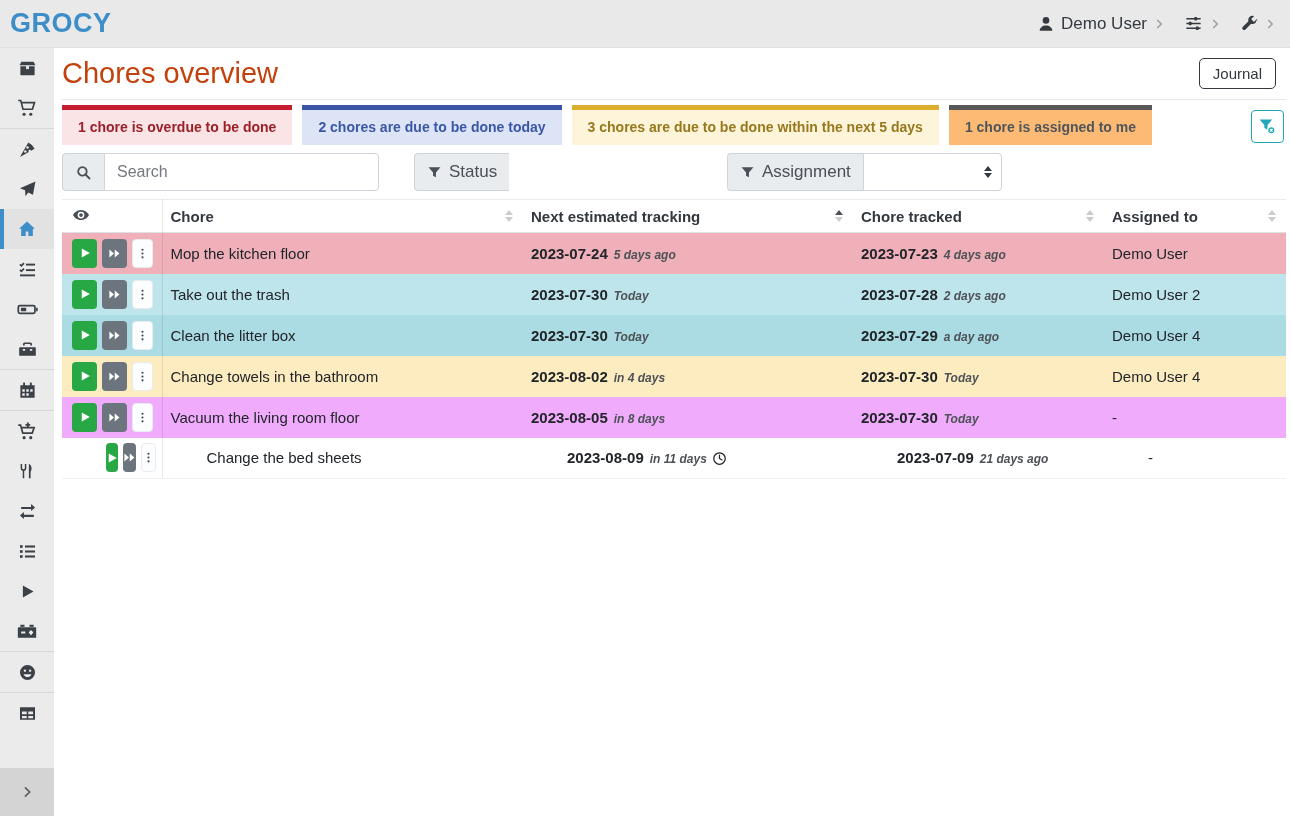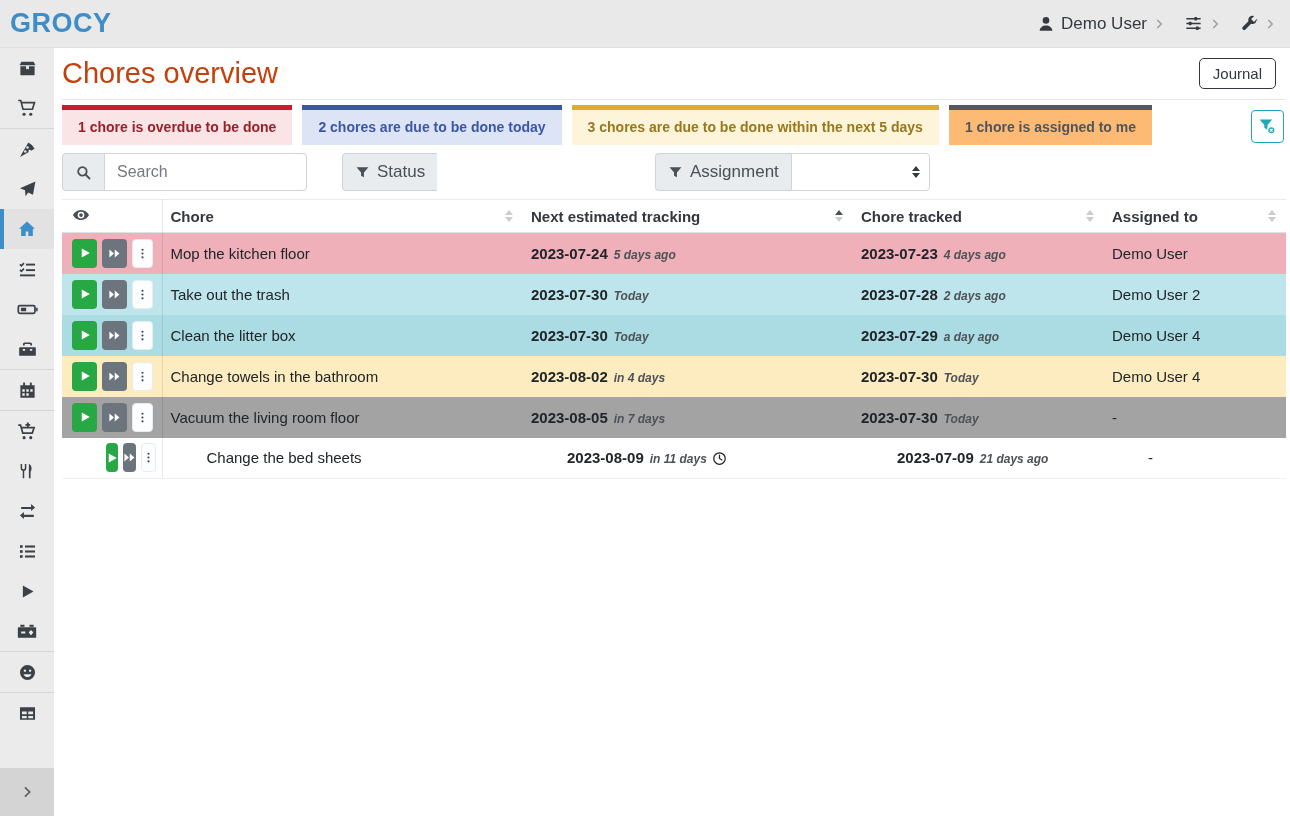--- a/index.html
+++ b/index.html
@@ -82,21 +82,21 @@
   .sort { margin-left:auto; display:flex; flex-direction:column; gap:2px; margin-right:2px; }
   .s-u { width:0;height:0;border-left:4px solid transparent;border-right:4px solid transparent;
     border-bottom:5px solid #c8cdd2; }
   .s-d { width:0;height:0;border-left:4px solid transparent;border-right:4px solid transparent;
     border-top:5px solid #c8cdd2; }
   .s-u.on { border-bottom-color:#4a5056; }
   tr.r-danger td { background:#efb0b9; }
   tr.r-info   td { background:#bfe5ec; }
   tr.r-info2  td { background:#abdbe3; }
   tr.r-warn   td { background:#fdecc0; }
-  tr.r-stripe td { background:#a3a3a3; }
+  tr.r-stripe td { background:#f0abfc; }
   tr.r-plain  td { background:#fff; border-bottom:1px solid #f0f0f0;padding-left:44px; }
   .actions { display:flex; align-items:center; gap:5px; }
   .btn-play, .btn-skip { width:29px; height:29px; border-radius:4px; border:none; display:flex;
     align-items:center; justify-content:center; color:#fff; cursor:pointer; }
   .btn-play { background:#28a745; }
   .btn-skip { background:#6c757d; }
   .btn-more { width:24px; height:29px; border-radius:4px; background:#fcfdfe; border:1px solid #e8ecef;
     color:#3f474e; display:flex; align-items:center; justify-content:center; cursor:pointer; }
   .ago { font-size:12px; font-style:italic; color:#4e5257; margin-left:6px; }
   .cell-flex { display:flex; align-items:flex-end;font-weight:bold; }
@@ -339,21 +339,21 @@
         <svg width="19" height="19" viewBox="0 0 24 24">
             <path d="M2 3h16l-6 7.2V16l-4-2v-3.8z" fill="#20a8b8"></path>
             <circle cx="16.8" cy="16.8" r="4.6" fill="#20a8b8" stroke="#fff" stroke-width="1.5"></circle>
             <path d="M15.2 15.2l3.2 3.2M18.4 15.2l-3.2 3.2" stroke="#fff" stroke-width="1.5"></path>
           </svg>
       </span>
     </div>
   </div>
 
   <div class="filters">
-    <div class="igroup" style="width:245px">
+    <div class="igroup" style="width:317px">
       <div class="iprepend">
         <span class="icon">
           <svg width="17" height="17" viewBox="0 0 24 24">
               <circle cx="10.5" cy="10.5" r="6" fill="none" stroke="currentColor" stroke-width="2.6"></circle>
               <path d="M15.2 15.2l5.3 5.3" stroke="currentColor" stroke-width="2.6" stroke-linecap="round" fill="none"></path>
             </svg>
         </span>
       </div>
       <input class="itext" style="flex: 1 1 0%; min-width: 0px;" placeholder="Search">
     </div>
@@ -646,21 +646,21 @@
                     <circle cx="12" cy="19" r="2"></circle>
                   </svg>
                 </span>
         </button>
       </span>
     </td>
     <td><span class="tpl-chore">Vacuum the living room floor</span></td>
     <td>
             <span class="cell-flex">
               <span class="tpl-next">2023-08-05</span>
-              <span class="ago tpl-next-rel">in 7 days</span>
+              <span class="ago tpl-next-rel">in 8 days</span>
             </span>
           </td>
     <td>
             <span class="cell-flex">
               <span class="tpl-last">2023-07-30</span>
               <span class="ago tpl-last-rel">Today</span>
             </span>
           </td>
     <td><span class="tpl-assigned">-</span></td>
   </tr>

